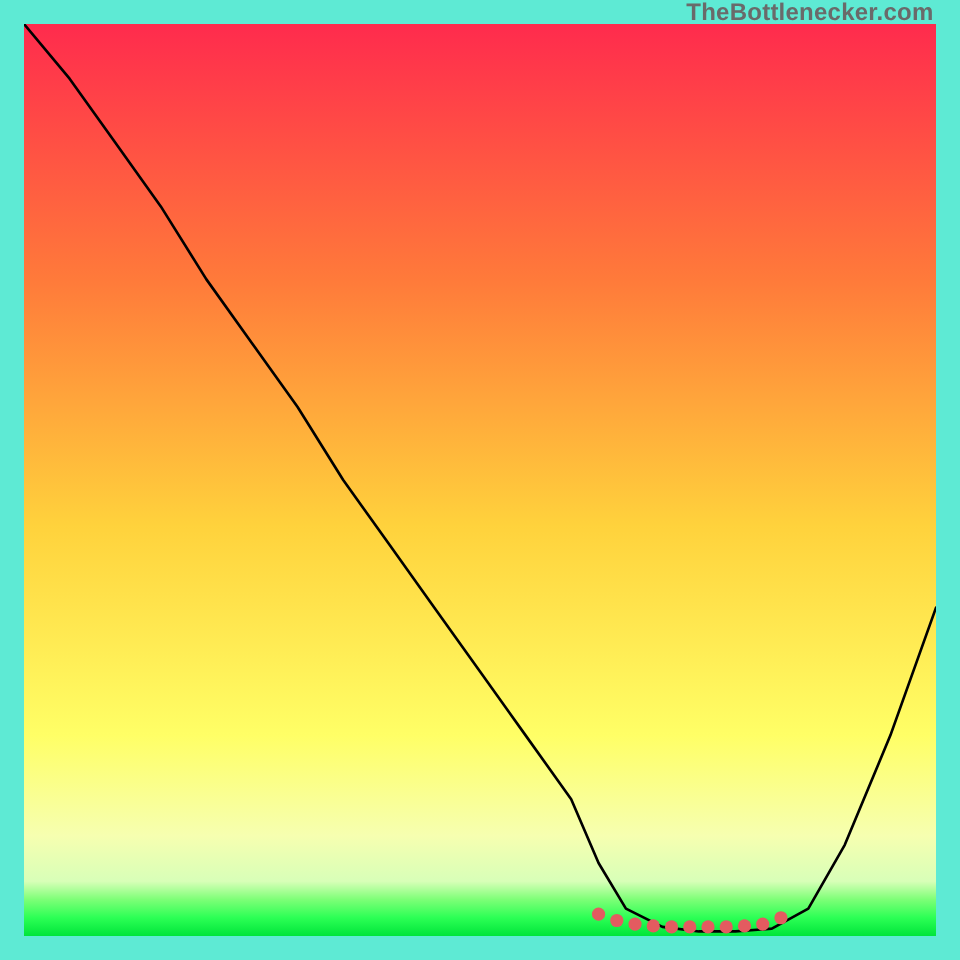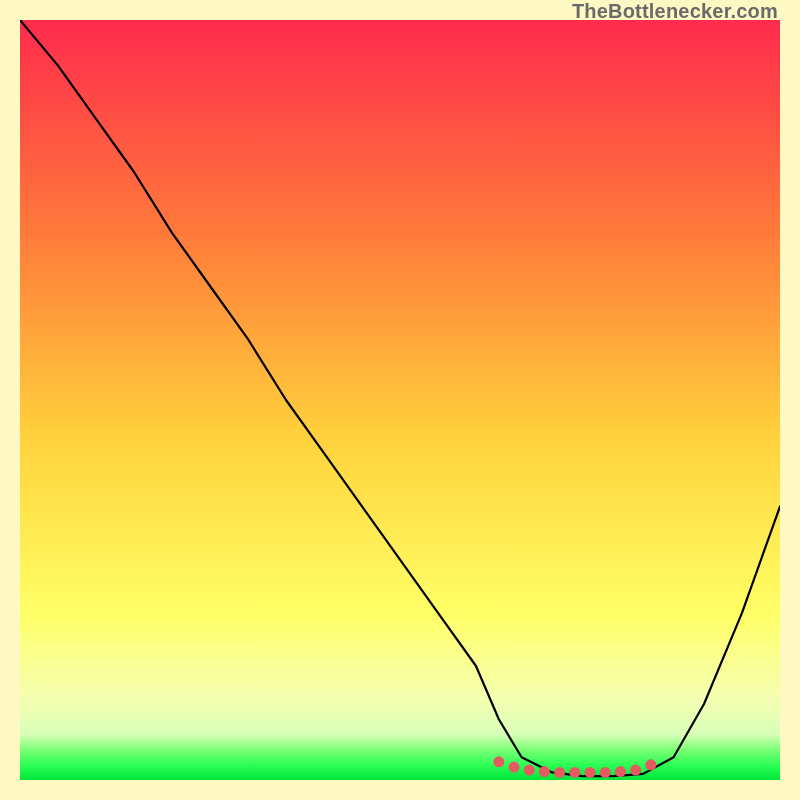--- a/index.html
+++ b/index.html
@@ -8,21 +8,21 @@
     width: 800px;
     height: 800px;
     background: #000;
   }
   .frame {
     position: absolute;
     left: 0;
     top: 0;
     width: 800px;
     height: 800px;
-    background: #fef9c3;
+    background: #5eead4;
   }
   .plot-area {
     position: absolute;
     left: 20px;
     top: 20px;
     width: 760px;
     height: 760px;
     overflow: hidden;
   }
   .gradient {

